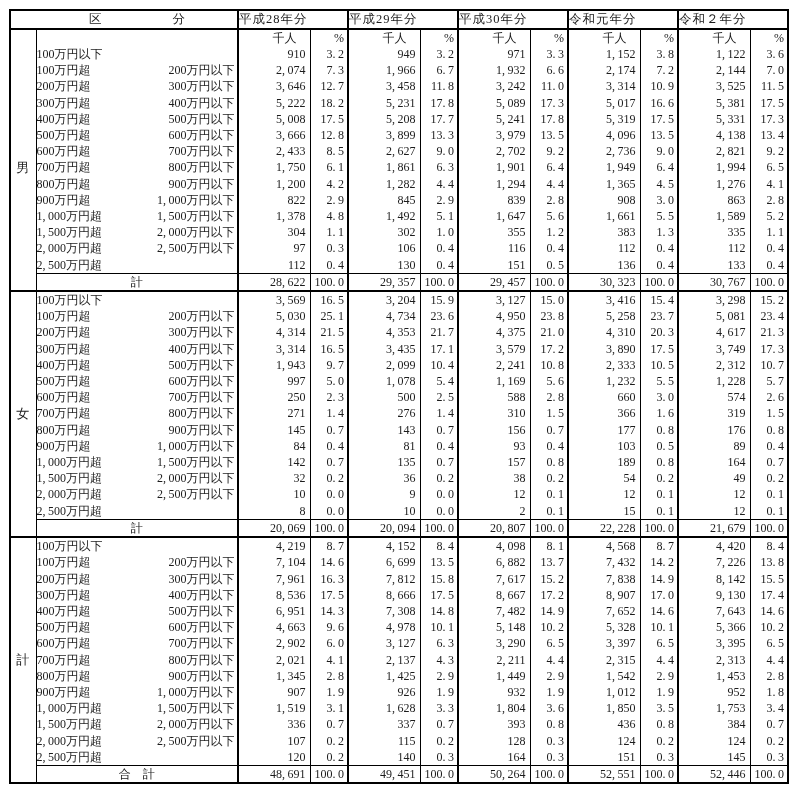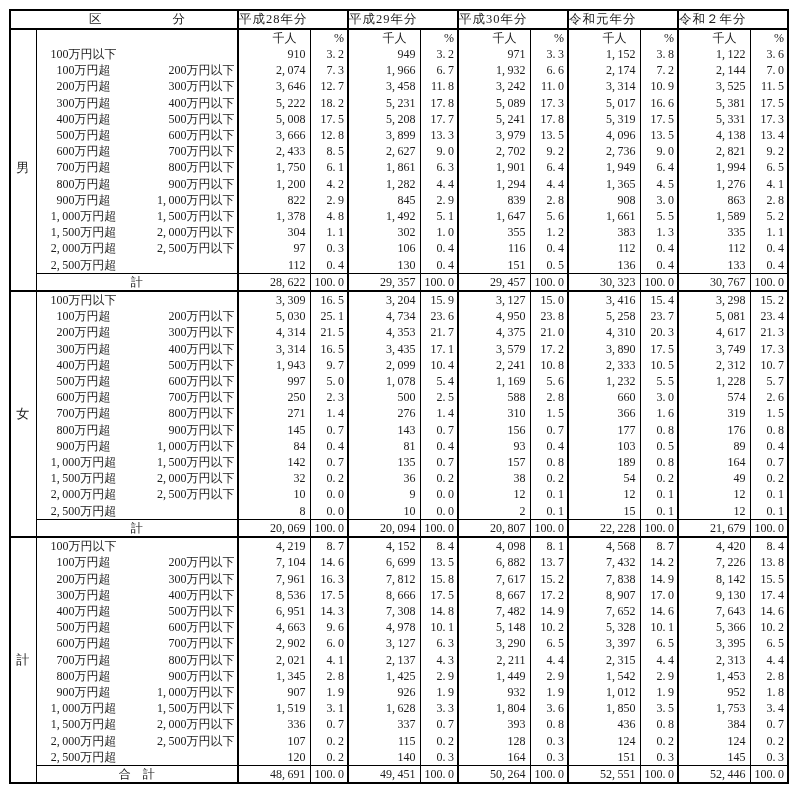--- a/index.html
+++ b/index.html
@@ -15,21 +15,21 @@
   .tl{border-left:1px solid #000;}   
   
   tr.hr1 td{border-bottom:2px solid #000;height:17px;line-height:17px;font-size:12.5px;}
   tr.hr2 td{height:16px;line-height:16px;text-align:right;}
   .hyear{text-align:left;letter-spacing:1px;}
   .catspread{display:flex;justify-content:space-between;padding:0 52px 0 78px;}
   .hunit{text-align:right;padding-right:13px;}
   .hpct{text-align:right;padding-right:3px;}
   
   .gender{text-align:center;vertical-align:middle;font-size:13px;letter-spacing:1px;}
-  .cat .lo{display:inline-block;width:94px;text-align:center;}
+  .cat .lo{display:inline-block;width:94px;text-align:left;}
   .cat .hi{display:inline-block;width:104px;text-align:right;padding-right:8px;}
   .num{text-align:right;padding-right:4px;}
   .pct{padding-right:3px;}
   .totlab{text-align:center;}
   tr.total td{border-top:1px solid #000;border-bottom:2px solid #000;}
   .sb{border-bottom:2px solid #000;}
 </style>
 </head>
 <body>
 
@@ -269,21 +269,21 @@
           <td class="gl num">29, 457</td>
           <td class="tl num pct">100. 0</td>
           <td class="gl num">30, 323</td>
           <td class="tl num pct">100. 0</td>
           <td class="gl num">30, 767</td>
           <td class="tl num pct">100. 0</td>
         </tr>
         <tr>
           <td class="gender sb" rowspan="15">女</td>
           <td class="tl cat"><span class="lo">100万円以下</span><span class="hi"></span></td>
-          <td class="gl num">3, 309</td>
+          <td class="gl num">3, 569</td>
           <td class="tl num pct">16. 5</td>
           <td class="gl num">3, 204</td>
           <td class="tl num pct">15. 9</td>
           <td class="gl num">3, 127</td>
           <td class="tl num pct">15. 0</td>
           <td class="gl num">3, 416</td>
           <td class="tl num pct">15. 4</td>
           <td class="gl num">3, 298</td>
           <td class="tl num pct">15. 2</td>
         </tr>

